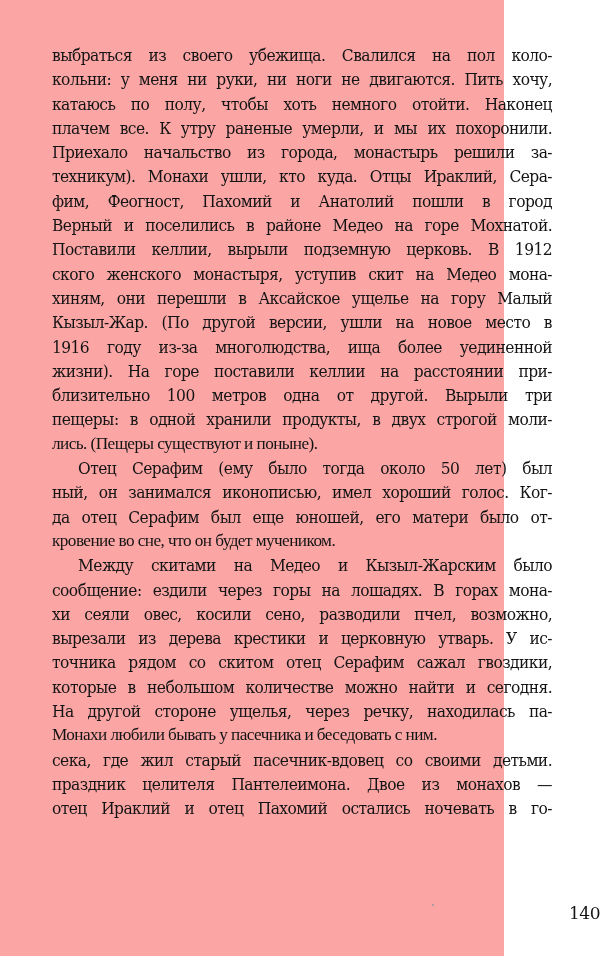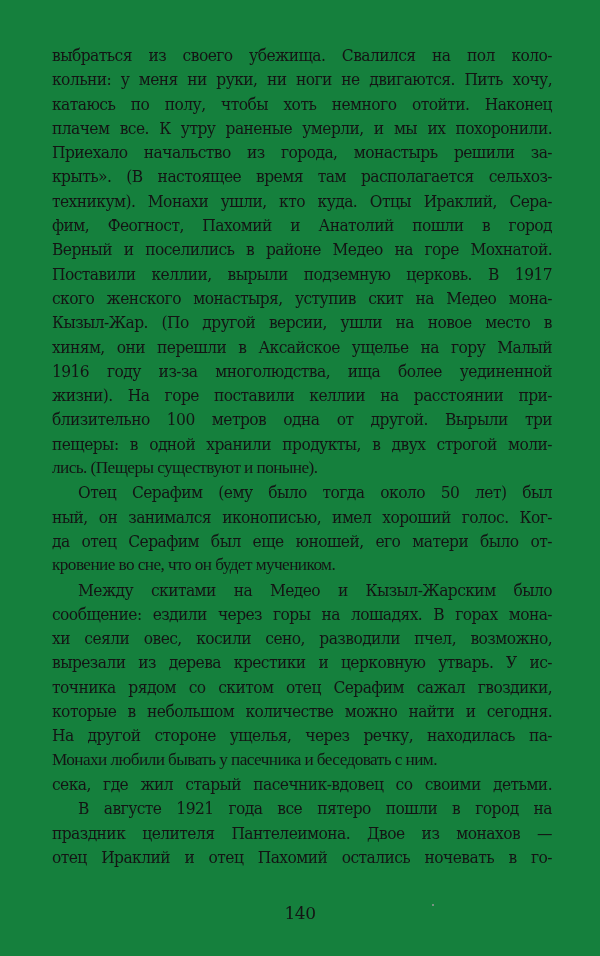--- a/index.html
+++ b/index.html
@@ -11,22 +11,22 @@
       width: 600px;
       height: 956px;
       position: relative;
       overflow: hidden;
       color: #141414;
       font-family: "DejaVu Serif", "Liberation Serif", serif;
     }
     .page {
       position: absolute;
       left: 0; top: 0;
-      width: 600px; height: 956px;
-      background: #15803d;
+      width: 504px; height: 956px;
+      background: #fca5a5;
     }
     .text-block {
       position: absolute;
       left: 52px;
       top: 43px;
       width: 500px;
     }
     .line {
       display: block;
       height: 24.3px;
@@ -43,21 +43,21 @@
       font-family: Liberation Serif, serif;
     }
     .line.indent {
       padding-left: 26px;
     }
     .page-number {
       position: absolute;
       left: 0;
       width: 600px;
       top: 902px;
-      text-align: center;
+      text-align: right;
       font-size: 17px;
       line-height: 22px;
       letter-spacing: -0.5px;
     }
     .speck {
       position: absolute;
       left: 432px;
       top: 904px;
       width: 2px;
       height: 2px;
@@ -70,28 +70,27 @@
 
 <div class="page">
   <div class="text-block">
 
     <div class="paragraph">
       <span class="line">выбраться из своего убежища. Свалился на пол коло-</span>
       <span class="line">кольни: у меня ни руки, ни ноги не двигаются. Пить хочу,</span>
       <span class="line">катаюсь по полу, чтобы хоть немного отойти. Наконец</span>
       <span class="line">плачем все. К утру раненые умерли, и мы их похоронили.</span>
       <span class="line">Приехало начальство из города, монастырь решили за-</span>
-      <span class="line">крыть». (В настоящее время там располагается сельхоз-</span>
       <span class="line">техникум). Монахи ушли, кто куда. Отцы Ираклий, Сера-</span>
       <span class="line">фим, Феогност, Пахомий и Анатолий пошли в город</span>
       <span class="line">Верный и поселились в районе Медео на горе Мохнатой.</span>
-      <span class="line">Поставили келлии, вырыли подземную церковь. В 1917</span>
+      <span class="line">Поставили келлии, вырыли подземную церковь. В 1912</span>
       <span class="line">ского женского монастыря, уступив скит на Медео мона-</span>
+      <span class="line">хиням, они перешли в Аксайское ущелье на гору Малый</span>
       <span class="line">Кызыл-Жар. (По другой версии, ушли на новое место в</span>
-      <span class="line">хиням, они перешли в Аксайское ущелье на гору Малый</span>
       <span class="line">1916 году из-за многолюдства, ища более уединенной</span>
       <span class="line">жизни). На горе поставили келлии на расстоянии при-</span>
       <span class="line">близительно 100 метров одна от другой. Вырыли три</span>
       <span class="line">пещеры: в одной хранили продукты, в двух строгой моли-</span>
       <span class="line last">лись. (Пещеры существуют и поныне).</span>
     </div>
 
     <div class="paragraph">
       <span class="line indent">Отец Серафим (ему было тогда около 50 лет) был</span>
       <span class="line">ный, он занимался иконописью, имел хороший голос. Ког-</span>
@@ -105,21 +104,20 @@
       <span class="line">хи сеяли овес, косили сено, разводили пчел, возможно,</span>
       <span class="line">вырезали из дерева крестики и церковную утварь. У ис-</span>
       <span class="line">точника рядом со скитом отец Серафим сажал гвоздики,</span>
       <span class="line">которые в небольшом количестве можно найти и сегодня.</span>
       <span class="line">На другой стороне ущелья, через речку, находилась па-</span>
       <span class="line last">Монахи любили бывать у пасечника и беседовать с ним.</span>
       <span class="line">сека, где жил старый пасечник-вдовец со своими детьми.</span>
     </div>
 
     <div class="paragraph">
-      <span class="line indent">В августе 1921 года все пятеро пошли в город на</span>
       <span class="line">праздник целителя Пантелеимона. Двое из монахов —</span>
       <span class="line">отец Ираклий и отец Пахомий остались ночевать в го-</span>
     </div>
 
   </div>
 
   <div class="page-number">140</div>
   <div class="speck"></div>
 </div>
 

